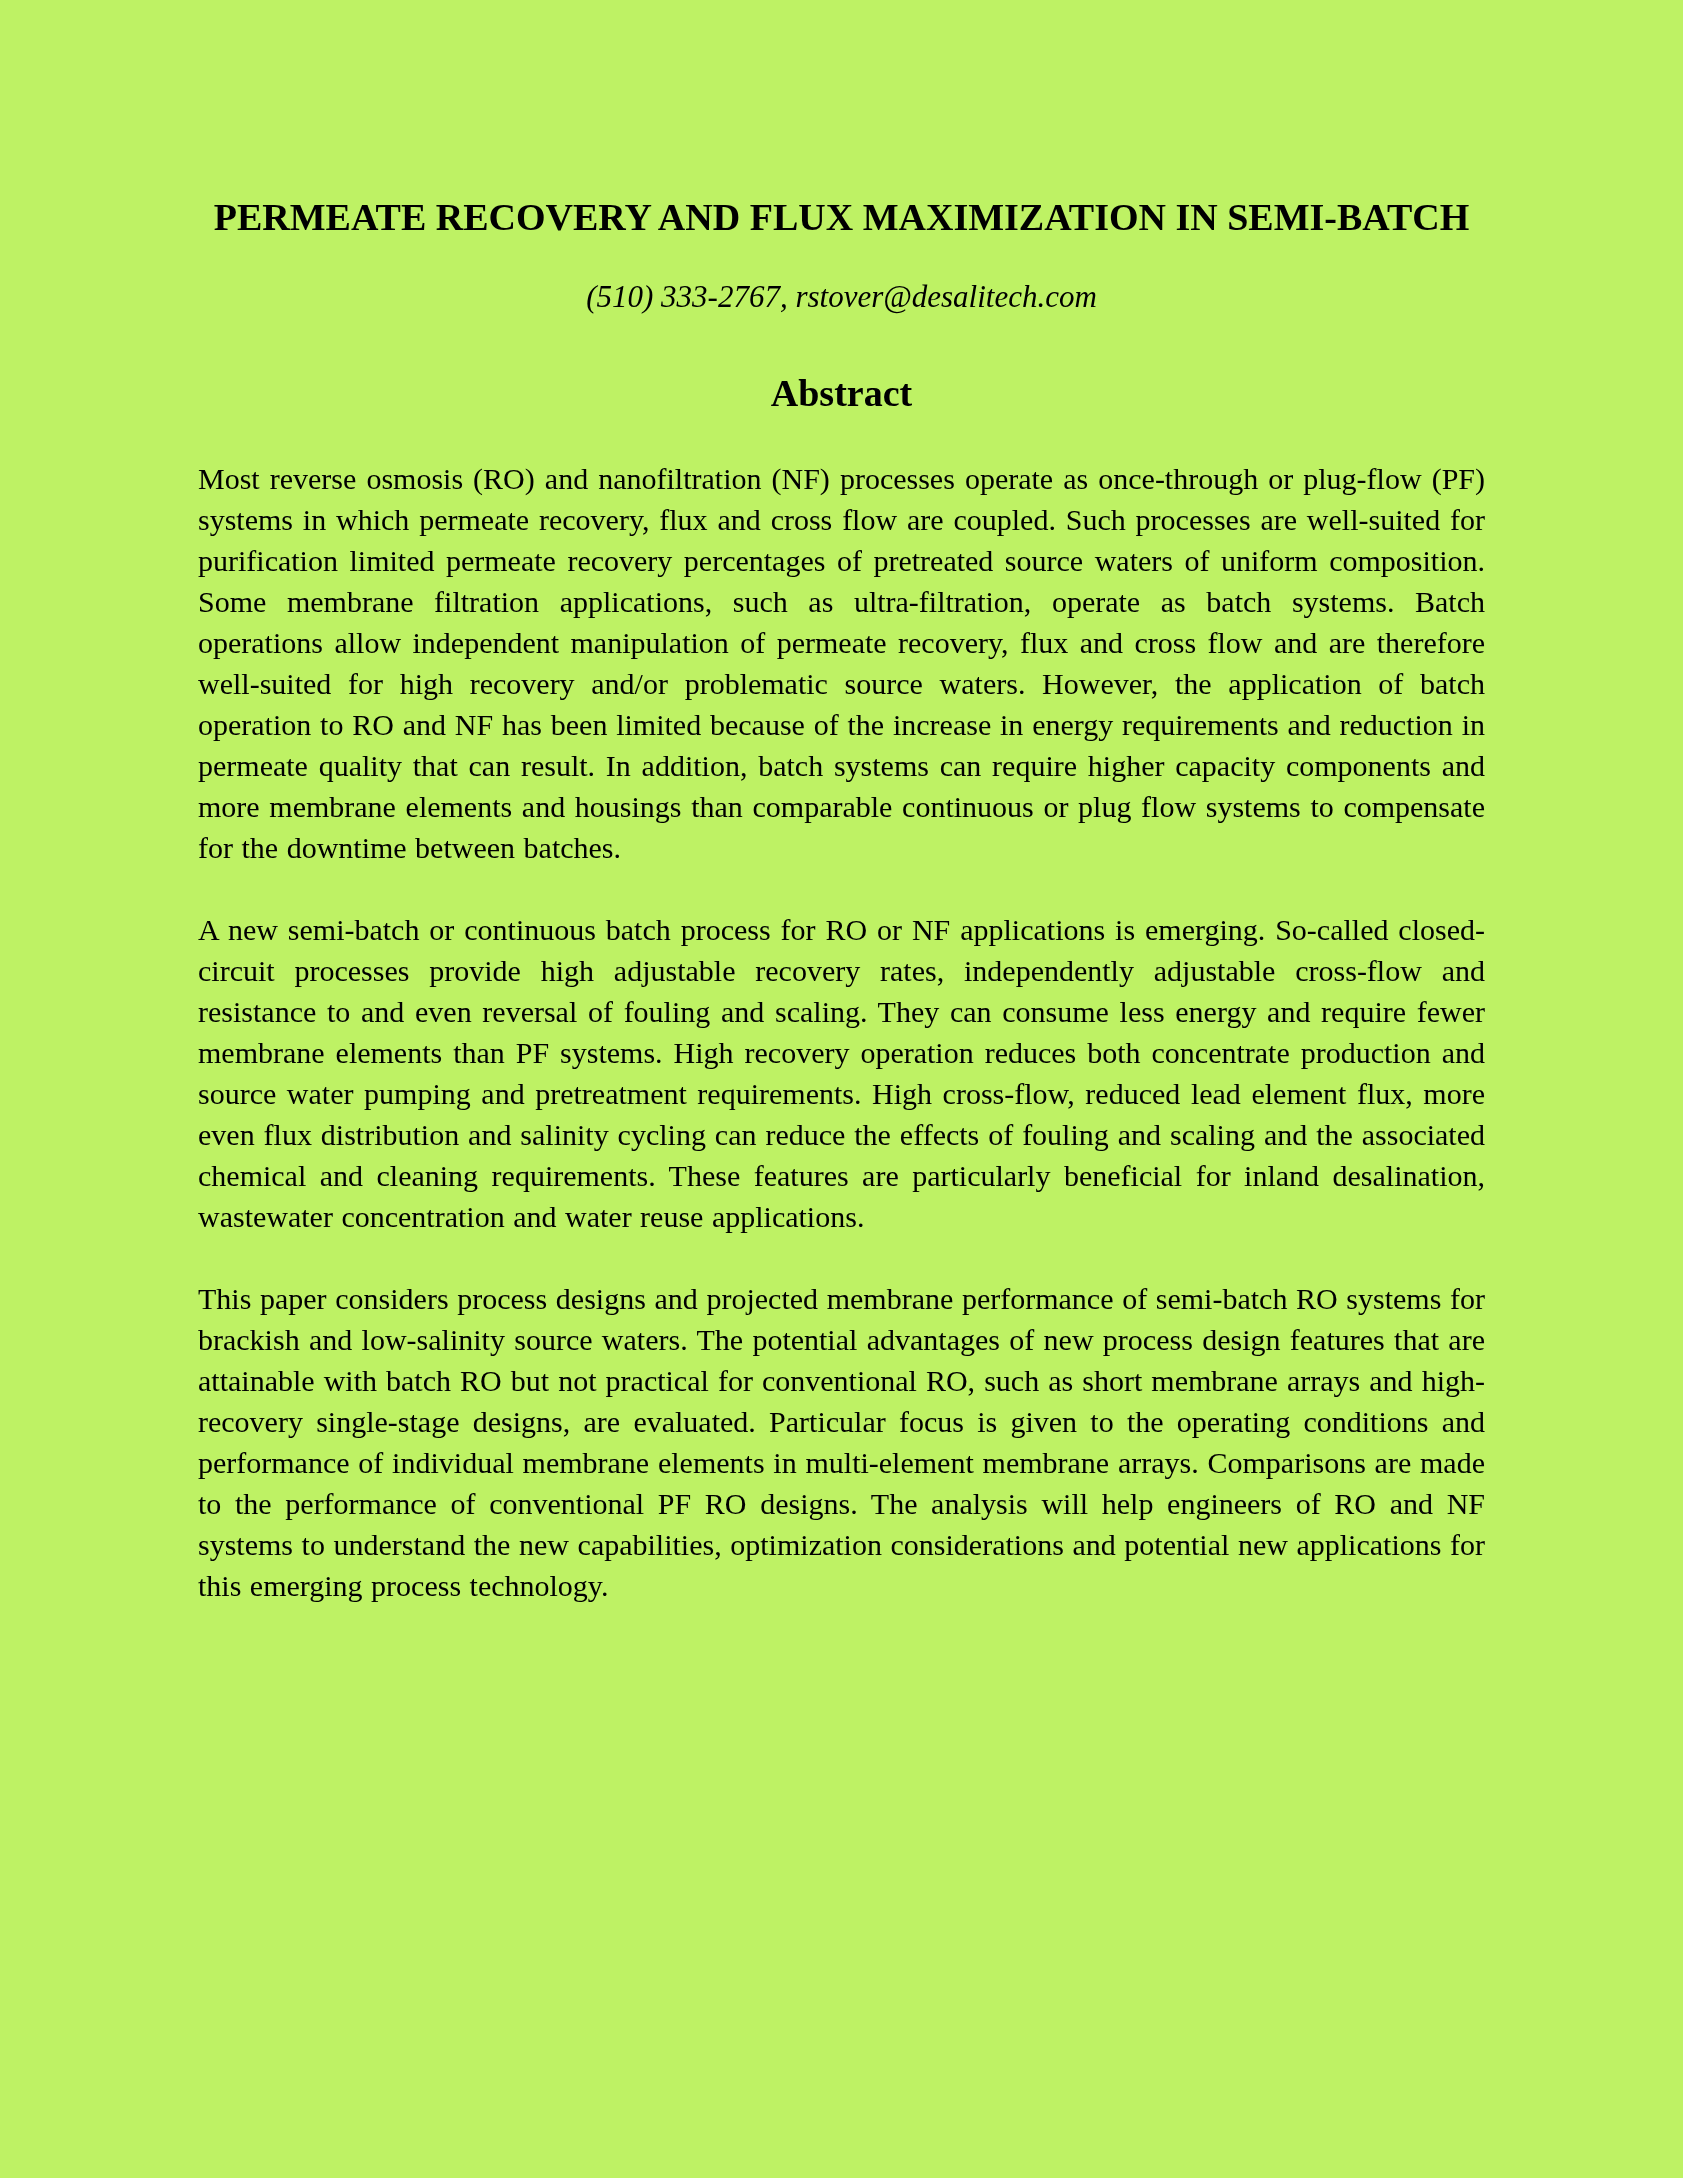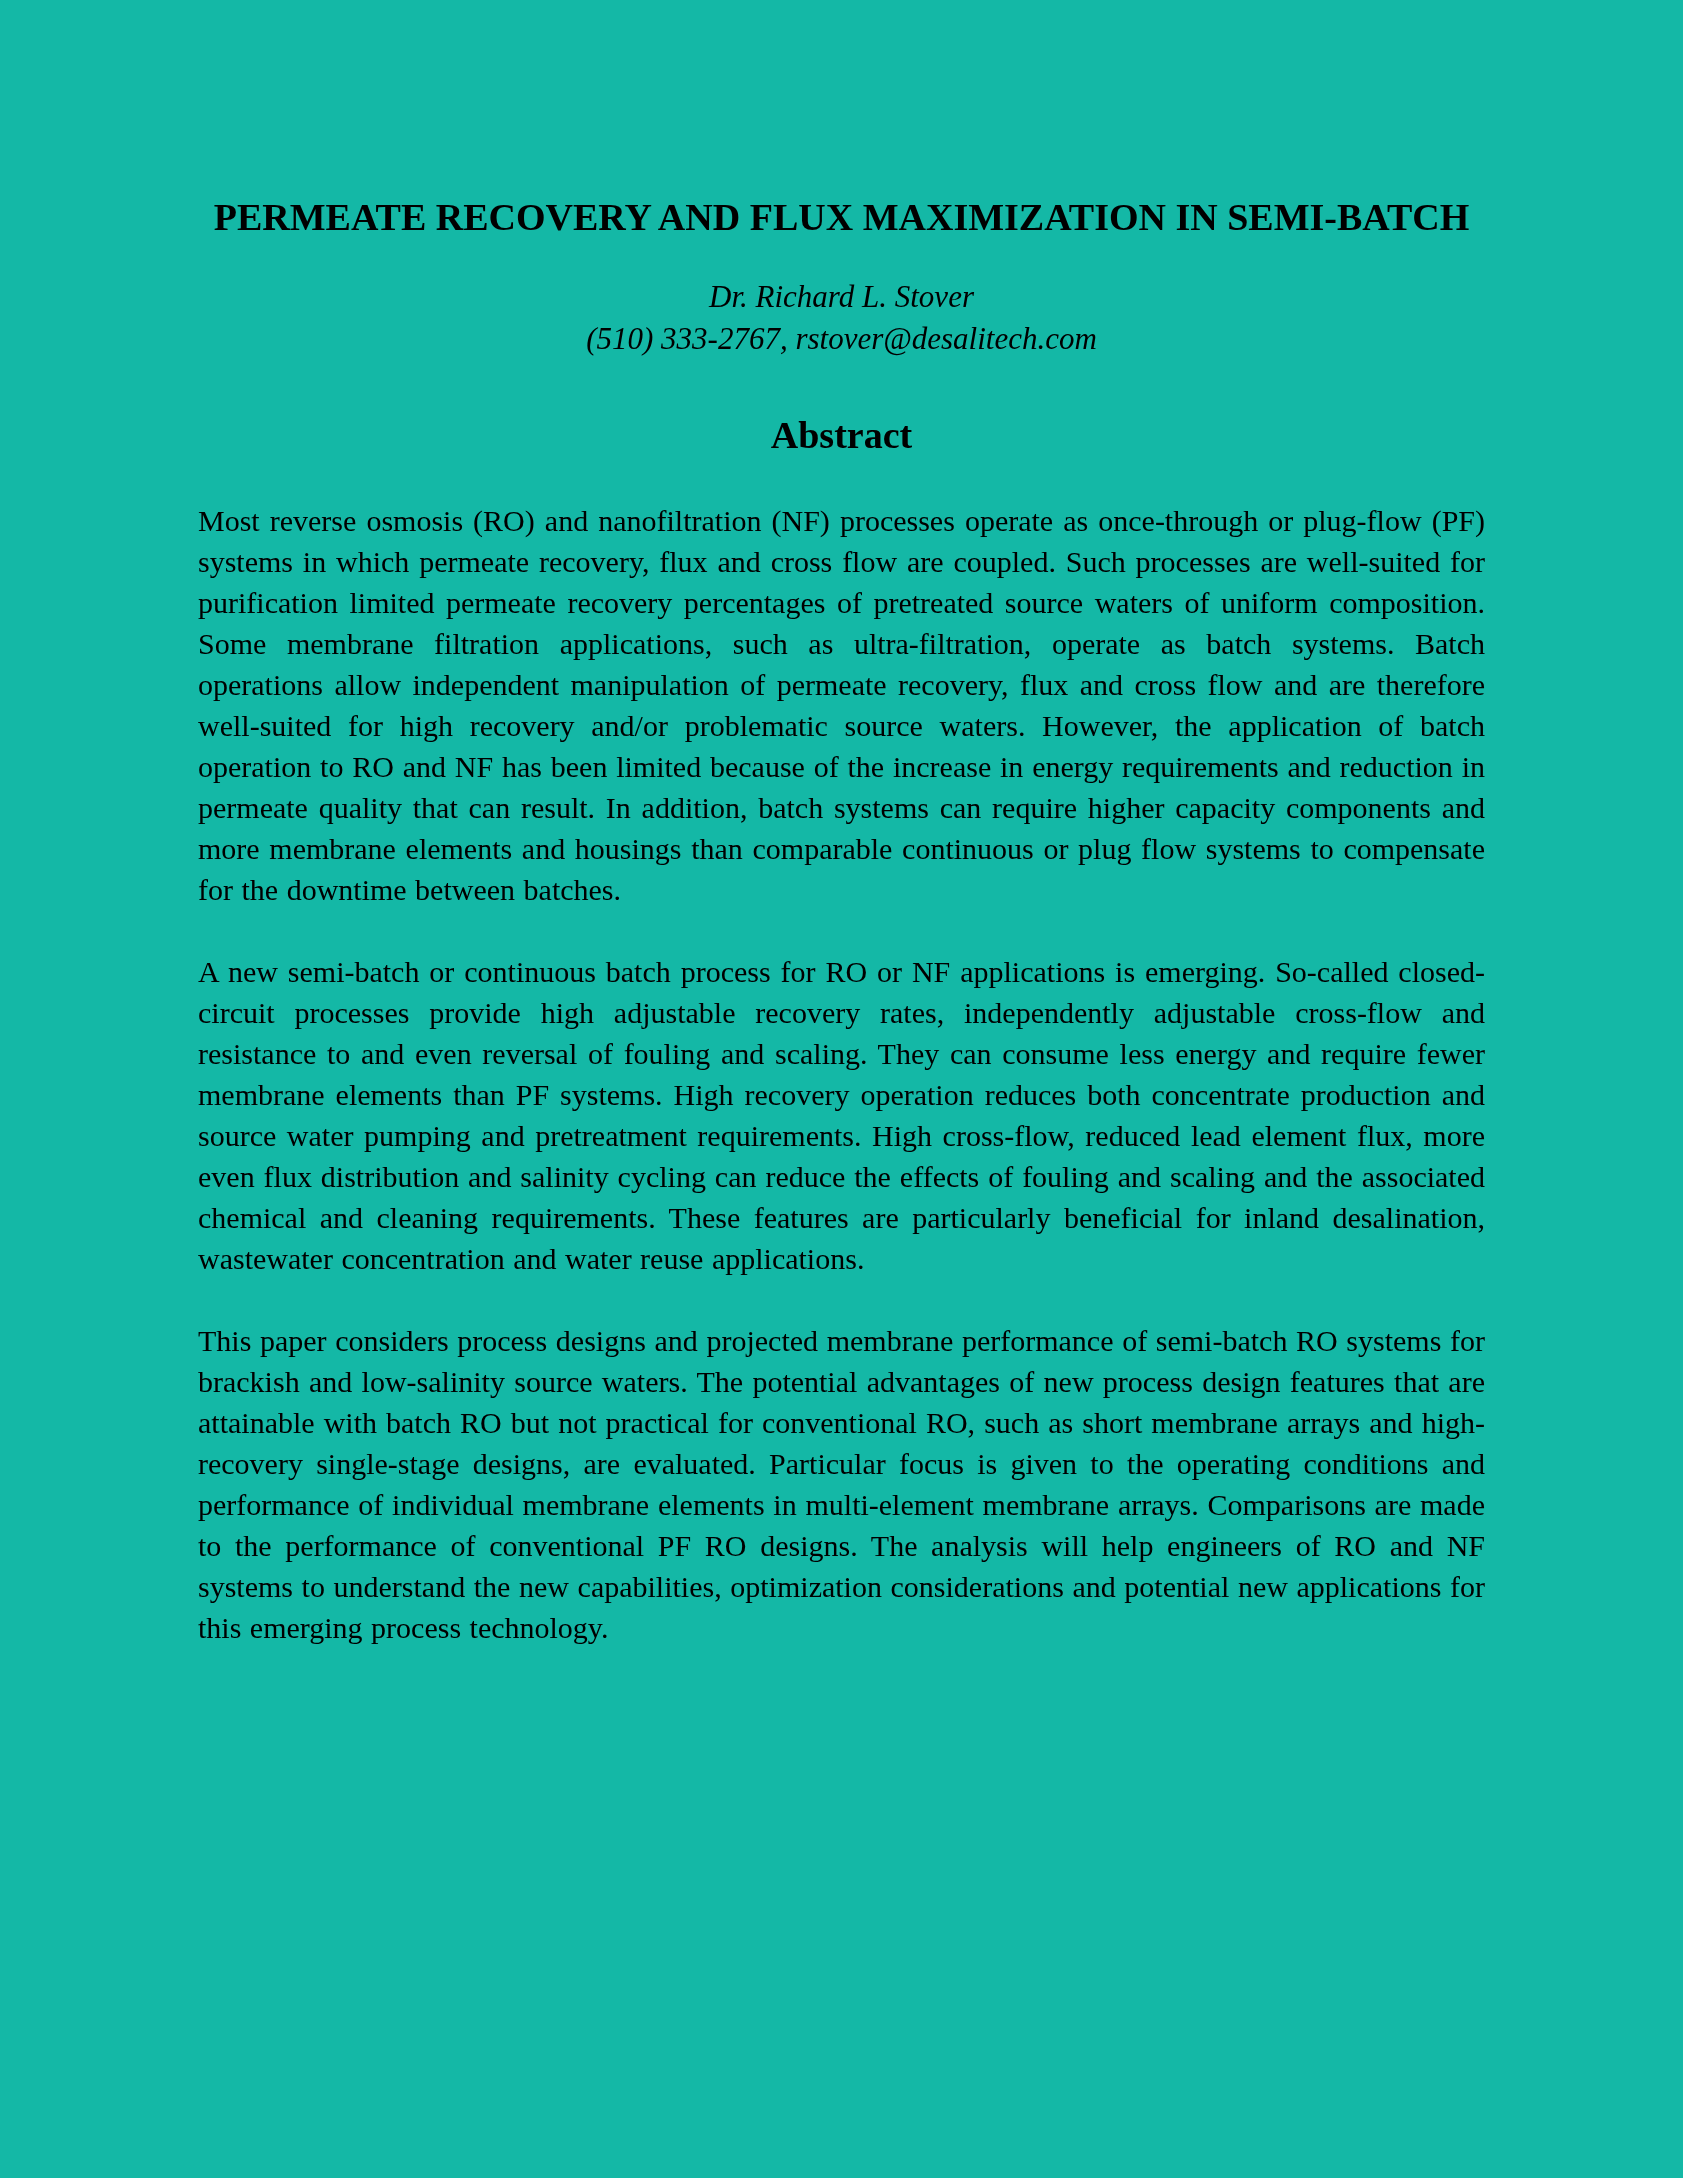--- a/index.html
+++ b/index.html
@@ -10,21 +10,21 @@
     width: 1683px;
     height: 2178px;
     background: #ffffff;
     color: #000000;
     font-family: "Liberation Serif", serif;
   }
   .page {
     position: relative;
     width: 1683px;
     height: 2178px;
-    background: #14b8a6;
+    background: #bef264;
     overflow: hidden;
   }
   .paper-title {
     margin: 0;
     padding-top: 194px;
     text-align: center;
     font-weight: bold;
     font-size: 38px;
     line-height: 46px;
     letter-spacing: 0px;
@@ -58,21 +58,20 @@
 </head>
 <body>
 
 <div class="page">
 
   <h1 class="paper-title">
     <div>PERMEATE RECOVERY AND FLUX MAXIMIZATION IN SEMI-BATCH</div>
   </h1>
 
   <div class="author-block">
-    <div>Dr. Richard L. Stover</div>
     <div>(510) 333-2767, rstover@desalitech.com</div>
   </div>
 
   <div class="abstract-heading">Abstract</div>
 
   <div class="abstract-body">
     <p>Most reverse osmosis (RO) and nanofiltration (NF) processes operate as once-through or plug-flow (PF) systems in which permeate recovery, flux and cross flow are coupled. Such processes are well-suited for purification limited permeate recovery percentages of pretreated source waters of uniform composition. Some membrane filtration applications, such as ultra-filtration, operate as batch systems. Batch operations allow independent manipulation of permeate recovery, flux and cross flow and are therefore well-suited for high recovery and/or problematic source waters. However, the application of batch operation to RO and NF has been limited because of the increase in energy requirements and reduction in permeate quality that can result. In addition, batch systems can require higher capacity components and more membrane elements and housings than comparable continuous or plug flow systems to compensate for the downtime between batches.</p>
     <p>A new semi-batch or continuous batch process for RO or NF applications is emerging. So-called closed-circuit processes provide high adjustable recovery rates, independently adjustable cross-flow and resistance to and even reversal of fouling and scaling. They can consume less energy and require fewer membrane elements than PF systems. High recovery operation reduces both concentrate production and source water pumping and pretreatment requirements. High cross-flow, reduced lead element flux, more even flux distribution and salinity cycling can reduce the effects of fouling and scaling and the associated chemical and cleaning requirements. These features are particularly beneficial for inland desalination, wastewater concentration and water reuse applications.</p>
     <p>This paper considers process designs and projected membrane performance of semi-batch RO systems for brackish and low-salinity source waters. The potential advantages of new process design features that are attainable with batch RO but not practical for conventional RO, such as short membrane arrays and high-recovery single-stage designs, are evaluated. Particular focus is given to the operating conditions and performance of individual membrane elements in multi-element membrane arrays. Comparisons are made to the performance of conventional PF RO designs. The analysis will help engineers of RO and NF systems to understand the new capabilities, optimization considerations and potential new applications for this emerging process technology.</p>
   </div>

